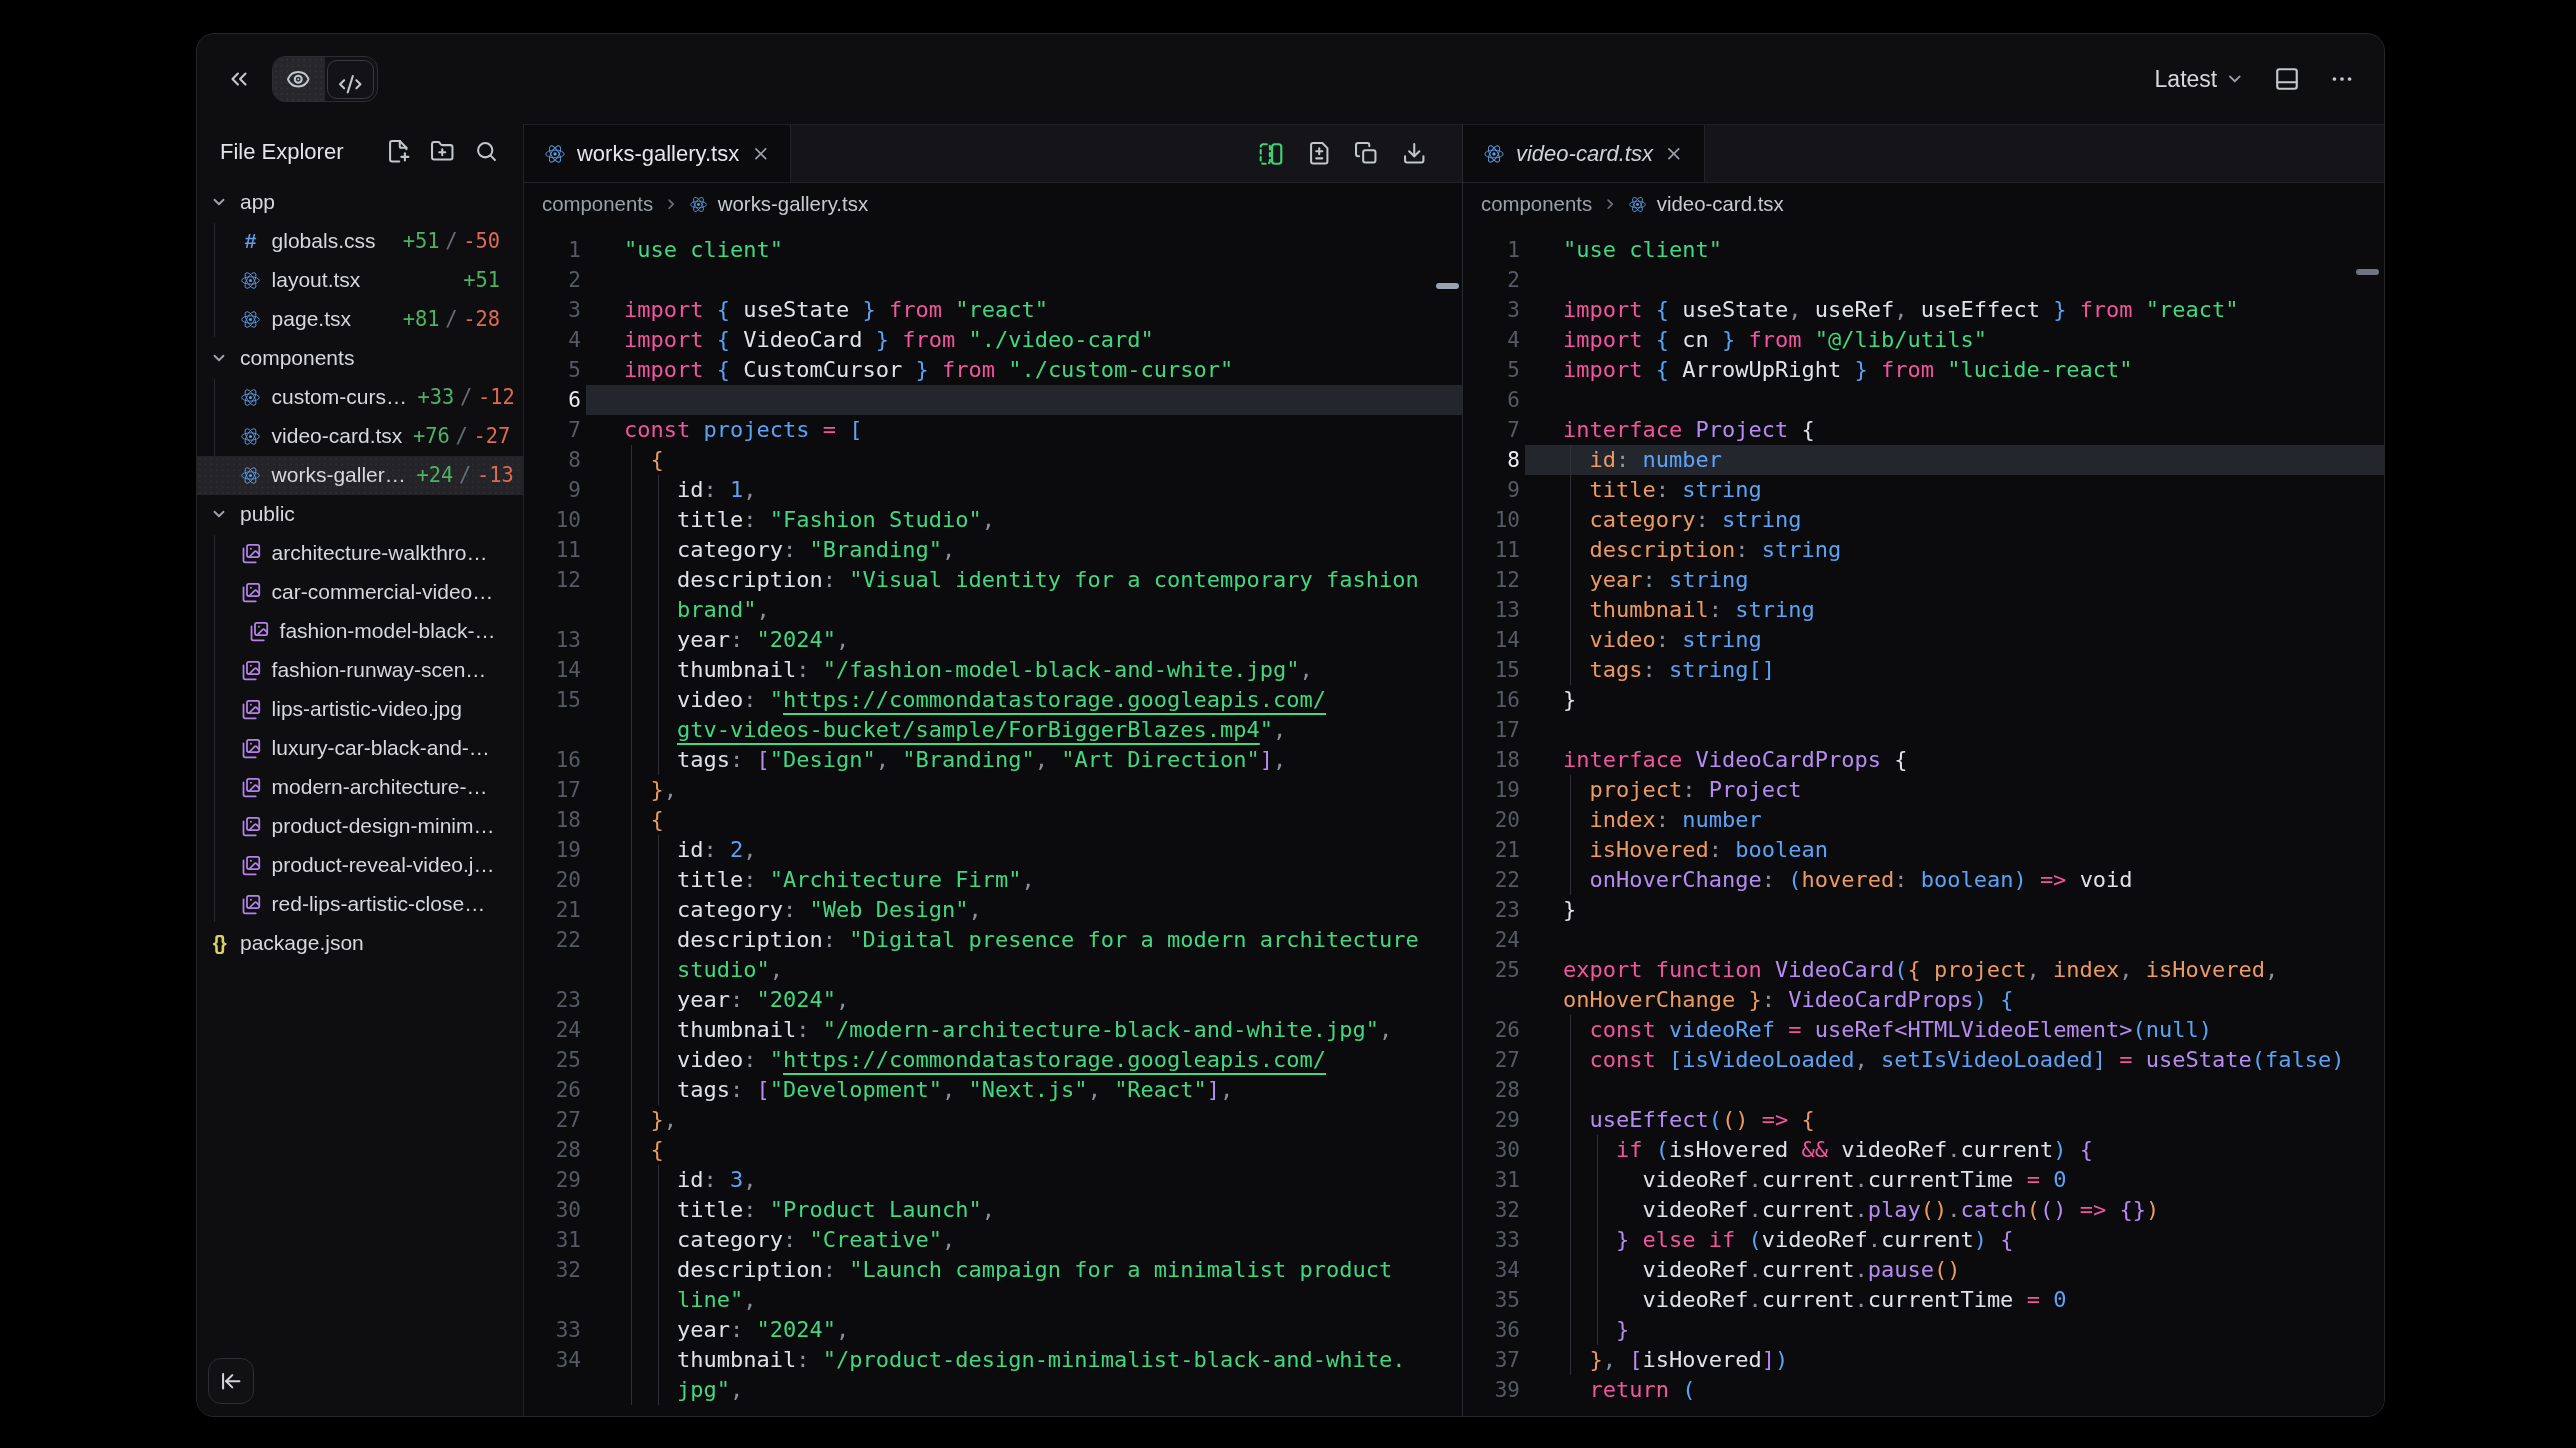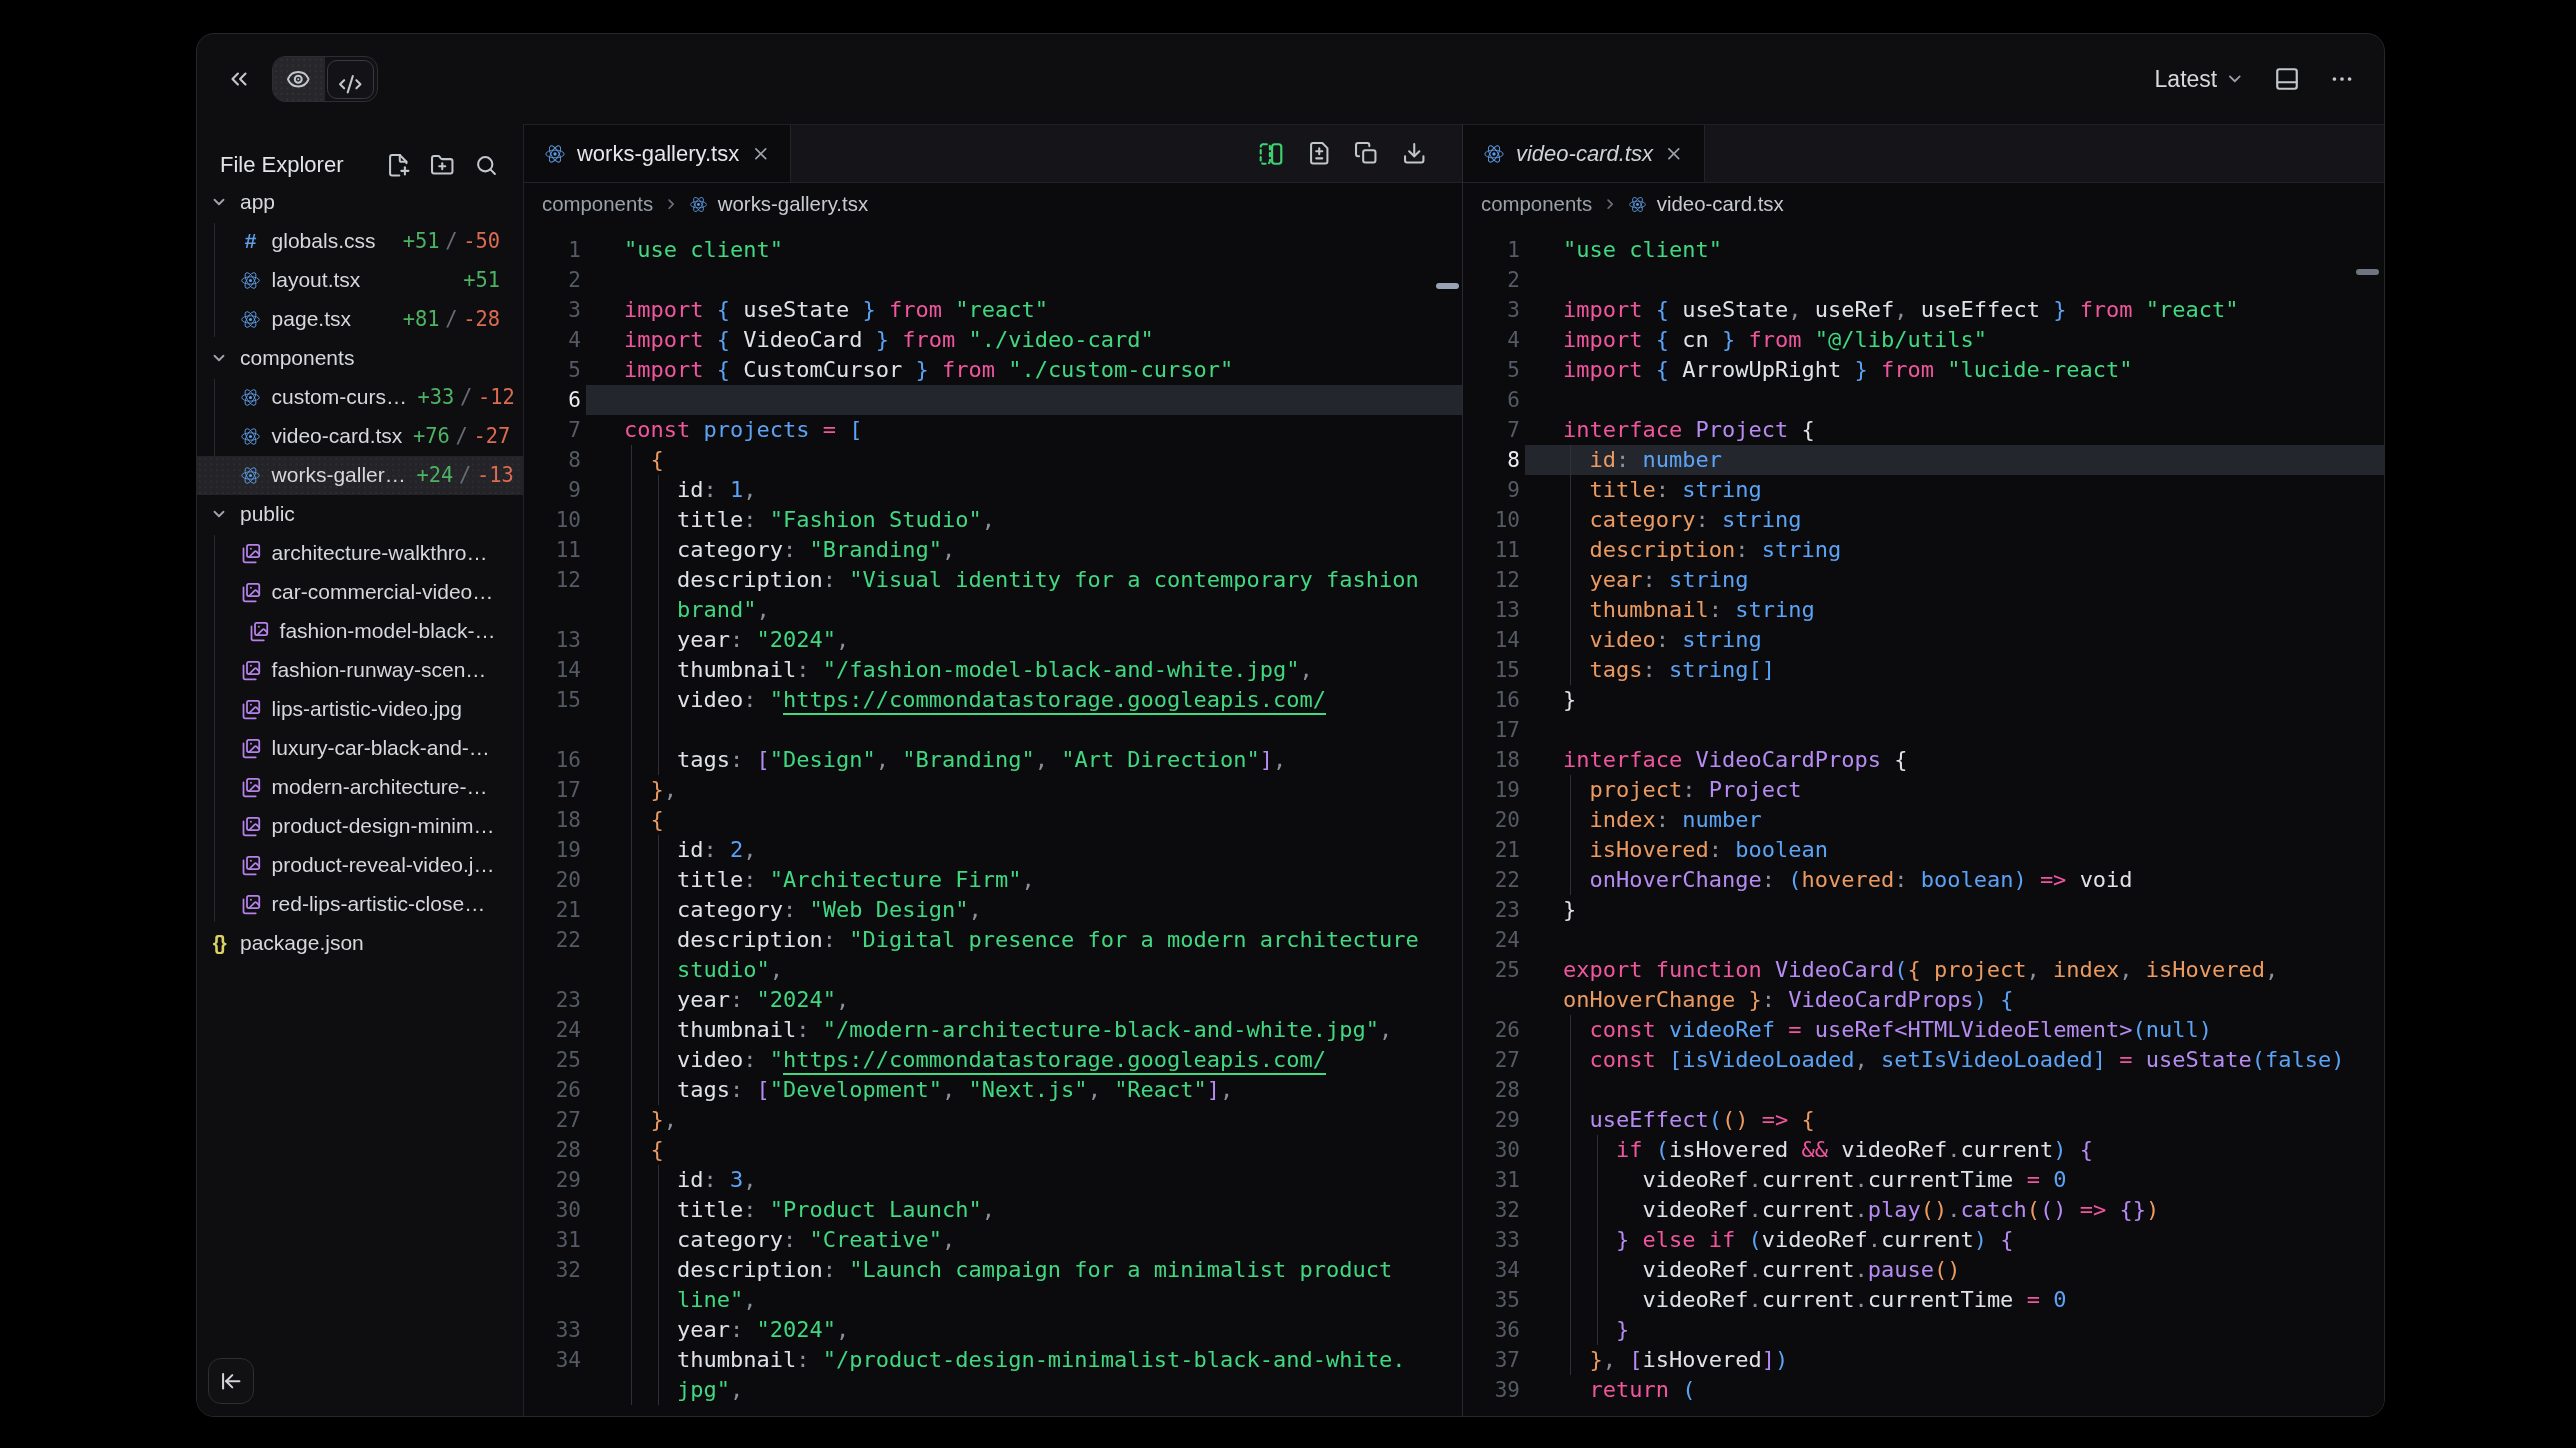--- a/index.html
+++ b/index.html
@@ -18,21 +18,21 @@
     background-image:radial-gradient(rgba(255,255,255,.05) 0.8px,transparent 1px); background-size:5.7px 5.7px; }
   .tseg.code { width:47px; height:39px; margin:2.5px; border:0.8px solid #3a3a41; border-radius:9.8px; background:#131317; }
   .hright { margin-left:auto; display:flex; align-items:center; gap:29px; }
   .latest { display:flex; align-items:center; gap:8.2px; color:#d6d8db; font-size:23px; background:none; border:none; cursor:pointer; }
 
   
   .main { display:flex; height:1293px; }
 
   
   aside { width:327px; flex:none; border-right:0.8px solid #222227; position:relative; background:#0e0e11; }
-  .ex-head { display:flex; align-items:flex-end; padding:14.7px 24.5px 3.3px 23px; height:57px; }
+  .ex-head { display:flex; align-items:flex-start; padding:14.7px 24.5px 3.3px 23px; height:57px; }
   .ex-title { font-size:22px; color:#e3e4e7; }
   .ex-actions { margin-left:auto; display:flex; align-items:center; gap:19.6px; color:#bcc0c7; }
   .tree { margin-top:1.6px; font-size:21px; color:#d6d8db; }
   .trow { height:39px; display:flex; align-items:center; gap:10.6px; position:relative; cursor:pointer; }
   .trow.sel { background:#232328;
     background-image:radial-gradient(rgba(255,255,255,.045) 0.8px,transparent 1px); background-size:5.7px 5.7px; }
   .tlab { white-space:nowrap; }
   .kids { position:relative; }
   .kids::before { content:""; position:absolute; left:17px; top:1.6px; bottom:1.6px; width:0.8px; background:#27272c; }
   .diff { margin-left:auto; padding-right:23px; font-size:20.4px; font-family:"DejaVu Sans Mono",monospace; display:flex; gap:5.7px; align-items:center; }
@@ -511,21 +511,21 @@
           <div class="crow"><span class="ln">7</span><span class="ct"><span class="s-k">const </span><span class="s-var">projects </span><span class="s-k">= </span><span class="s-pb">[</span></span></div>
           <div class="crow"><i class="gd" style="left:107px"></i><span class="ln">8</span><span class="ct"><span class="s-pl">  </span><span class="s-po">{</span></span></div>
           <div class="crow"><i class="gd" style="left:107px"></i><i class="gd" style="left:134px"></i><span class="ln">9</span><span class="ct"><span class="s-pl">    </span><span class="s-id">id</span><span class="s-pu">: </span><span class="s-num">1</span><span class="s-pu">,</span></span></div>
           <div class="crow"><i class="gd" style="left:107px"></i><i class="gd" style="left:134px"></i><span class="ln">10</span><span class="ct"><span class="s-pl">    </span><span class="s-id">title</span><span class="s-pu">: </span><span class="s-str">"Fashion Studio"</span><span class="s-pu">,</span></span></div>
           <div class="crow"><i class="gd" style="left:107px"></i><i class="gd" style="left:134px"></i><span class="ln">11</span><span class="ct"><span class="s-pl">    </span><span class="s-id">category</span><span class="s-pu">: </span><span class="s-str">"Branding"</span><span class="s-pu">,</span></span></div>
           <div class="crow"><i class="gd" style="left:107px"></i><i class="gd" style="left:134px"></i><span class="ln">12</span><span class="ct"><span class="s-pl">    </span><span class="s-id">description</span><span class="s-pu">: </span><span class="s-str">"Visual identity for a contemporary fashion</span></span></div>
           <div class="crow"><i class="gd" style="left:107px"></i><i class="gd" style="left:134px"></i><span class="ln"></span><span class="ct"><span class="s-pl">    </span><span class="s-str">brand"</span><span class="s-pu">,</span></span></div>
           <div class="crow"><i class="gd" style="left:107px"></i><i class="gd" style="left:134px"></i><span class="ln">13</span><span class="ct"><span class="s-pl">    </span><span class="s-id">year</span><span class="s-pu">: </span><span class="s-str">"2024"</span><span class="s-pu">,</span></span></div>
           <div class="crow"><i class="gd" style="left:107px"></i><i class="gd" style="left:134px"></i><span class="ln">14</span><span class="ct"><span class="s-pl">    </span><span class="s-id">thumbnail</span><span class="s-pu">: </span><span class="s-str">"/fashion-model-black-and-white.jpg"</span><span class="s-pu">,</span></span></div>
           <div class="crow"><i class="gd" style="left:107px"></i><i class="gd" style="left:134px"></i><span class="ln">15</span><span class="ct"><span class="s-pl">    </span><span class="s-id">video</span><span class="s-pu">: </span><span class="s-str">"</span><span class="s-lnk">https://commondatastorage.googleapis.com/</span></span></div>
-          <div class="crow"><i class="gd" style="left:107px"></i><i class="gd" style="left:134px"></i><span class="ln"></span></div>
+          <div class="crow"><i class="gd" style="left:107px"></i><i class="gd" style="left:134px"></i><span class="ln"></span><span class="ct"><span class="s-pl">    </span><span class="s-lnk">gtv-videos-bucket/sample/ForBiggerBlazes.mp4</span><span class="s-str">"</span><span class="s-pu">,</span></span></div>
           <div class="crow"><i class="gd" style="left:107px"></i><i class="gd" style="left:134px"></i><span class="ln">16</span><span class="ct"><span class="s-pl">    </span><span class="s-id">tags</span><span class="s-pu">: </span><span class="s-pp">[</span><span class="s-str">"Design"</span><span class="s-pu">, </span><span class="s-str">"Branding"</span><span class="s-pu">, </span><span class="s-str">"Art Direction"</span><span class="s-pp">]</span><span class="s-pu">,</span></span></div>
           <div class="crow"><i class="gd" style="left:107px"></i><span class="ln">17</span><span class="ct"><span class="s-pl">  </span><span class="s-po">}</span><span class="s-pu">,</span></span></div>
           <div class="crow"><i class="gd" style="left:107px"></i><span class="ln">18</span><span class="ct"><span class="s-pl">  </span><span class="s-po">{</span></span></div>
           <div class="crow"><i class="gd" style="left:107px"></i><i class="gd" style="left:134px"></i><span class="ln">19</span><span class="ct"><span class="s-pl">    </span><span class="s-id">id</span><span class="s-pu">: </span><span class="s-num">2</span><span class="s-pu">,</span></span></div>
           <div class="crow"><i class="gd" style="left:107px"></i><i class="gd" style="left:134px"></i><span class="ln">20</span><span class="ct"><span class="s-pl">    </span><span class="s-id">title</span><span class="s-pu">: </span><span class="s-str">"Architecture Firm"</span><span class="s-pu">,</span></span></div>
           <div class="crow"><i class="gd" style="left:107px"></i><i class="gd" style="left:134px"></i><span class="ln">21</span><span class="ct"><span class="s-pl">    </span><span class="s-id">category</span><span class="s-pu">: </span><span class="s-str">"Web Design"</span><span class="s-pu">,</span></span></div>
           <div class="crow"><i class="gd" style="left:107px"></i><i class="gd" style="left:134px"></i><span class="ln">22</span><span class="ct"><span class="s-pl">    </span><span class="s-id">description</span><span class="s-pu">: </span><span class="s-str">"Digital presence for a modern architecture</span></span></div>
           <div class="crow"><i class="gd" style="left:107px"></i><i class="gd" style="left:134px"></i><span class="ln"></span><span class="ct"><span class="s-pl">    </span><span class="s-str">studio"</span><span class="s-pu">,</span></span></div>
           <div class="crow"><i class="gd" style="left:107px"></i><i class="gd" style="left:134px"></i><span class="ln">23</span><span class="ct"><span class="s-pl">    </span><span class="s-id">year</span><span class="s-pu">: </span><span class="s-str">"2024"</span><span class="s-pu">,</span></span></div>
           <div class="crow"><i class="gd" style="left:107px"></i><i class="gd" style="left:134px"></i><span class="ln">24</span><span class="ct"><span class="s-pl">    </span><span class="s-id">thumbnail</span><span class="s-pu">: </span><span class="s-str">"/modern-architecture-black-and-white.jpg"</span><span class="s-pu">,</span></span></div>

